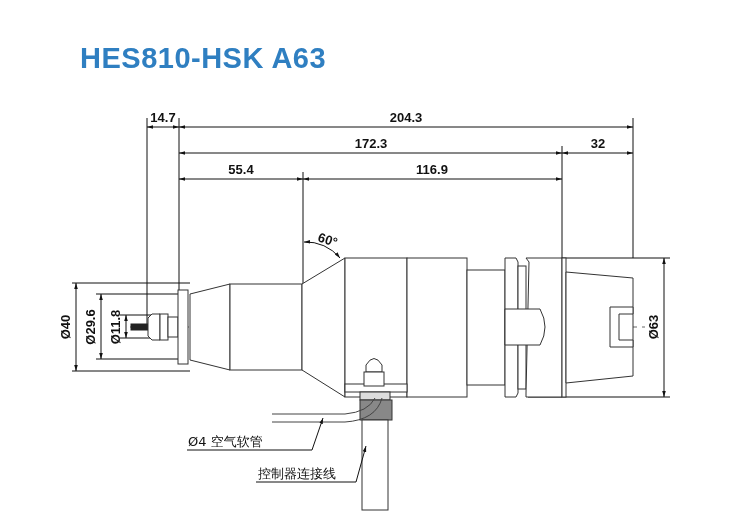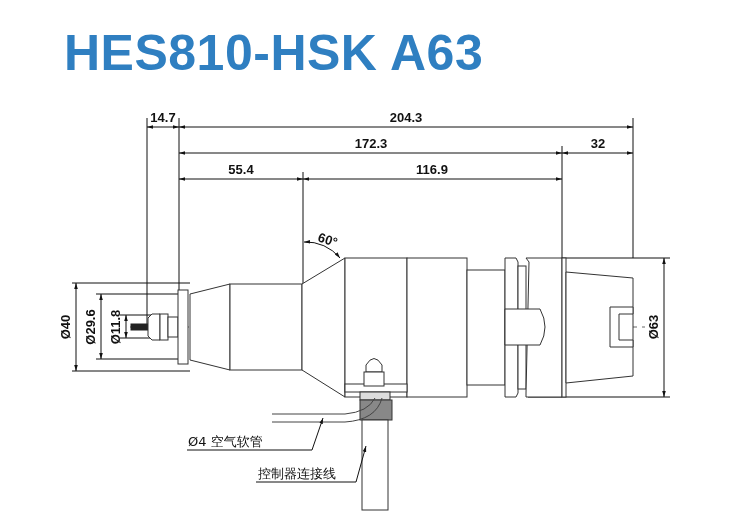--- a/index.html
+++ b/index.html
@@ -1,17 +1,17 @@
 <!DOCTYPE html>
 <html><head>
 <meta charset="utf-8">
 <style>
   html, body { margin: 0; padding: 0; background: #ffffff; }
   body { width: 741px; height: 515px; position: relative; overflow: hidden; font-family: "Liberation Sans", sans-serif; }
-  .title { position: absolute; left: 64px; top: 28px; font-family: "Liberation Sans", sans-serif; font-weight: bold; font-size: 50px; color: #2f7fc1; letter-spacing: 0.5px; margin: 0; line-height: 1; }
+  .title { position: absolute; left: 64px; top: 28px; font-family: "Liberation Sans", sans-serif; font-weight: bold; font-size: 29px; color: #2f7fc1; letter-spacing: 0.5px; margin: 16px; line-height: 1; }
   svg { position: absolute; left: 0; top: 0; }
   .dimtxt { font-family: "Liberation Sans", sans-serif; font-weight: bold; font-size: 13px; fill: #111; }
   .note { font-family: "DejaVu Sans", sans-serif; font-size: 13px; fill: #111; }
 </style>
 </head>
 <body>
 
 <h1 class="title">HES810-HSK A63</h1>
 
 <svg width="741" height="515" viewBox="0 0 741 515">

